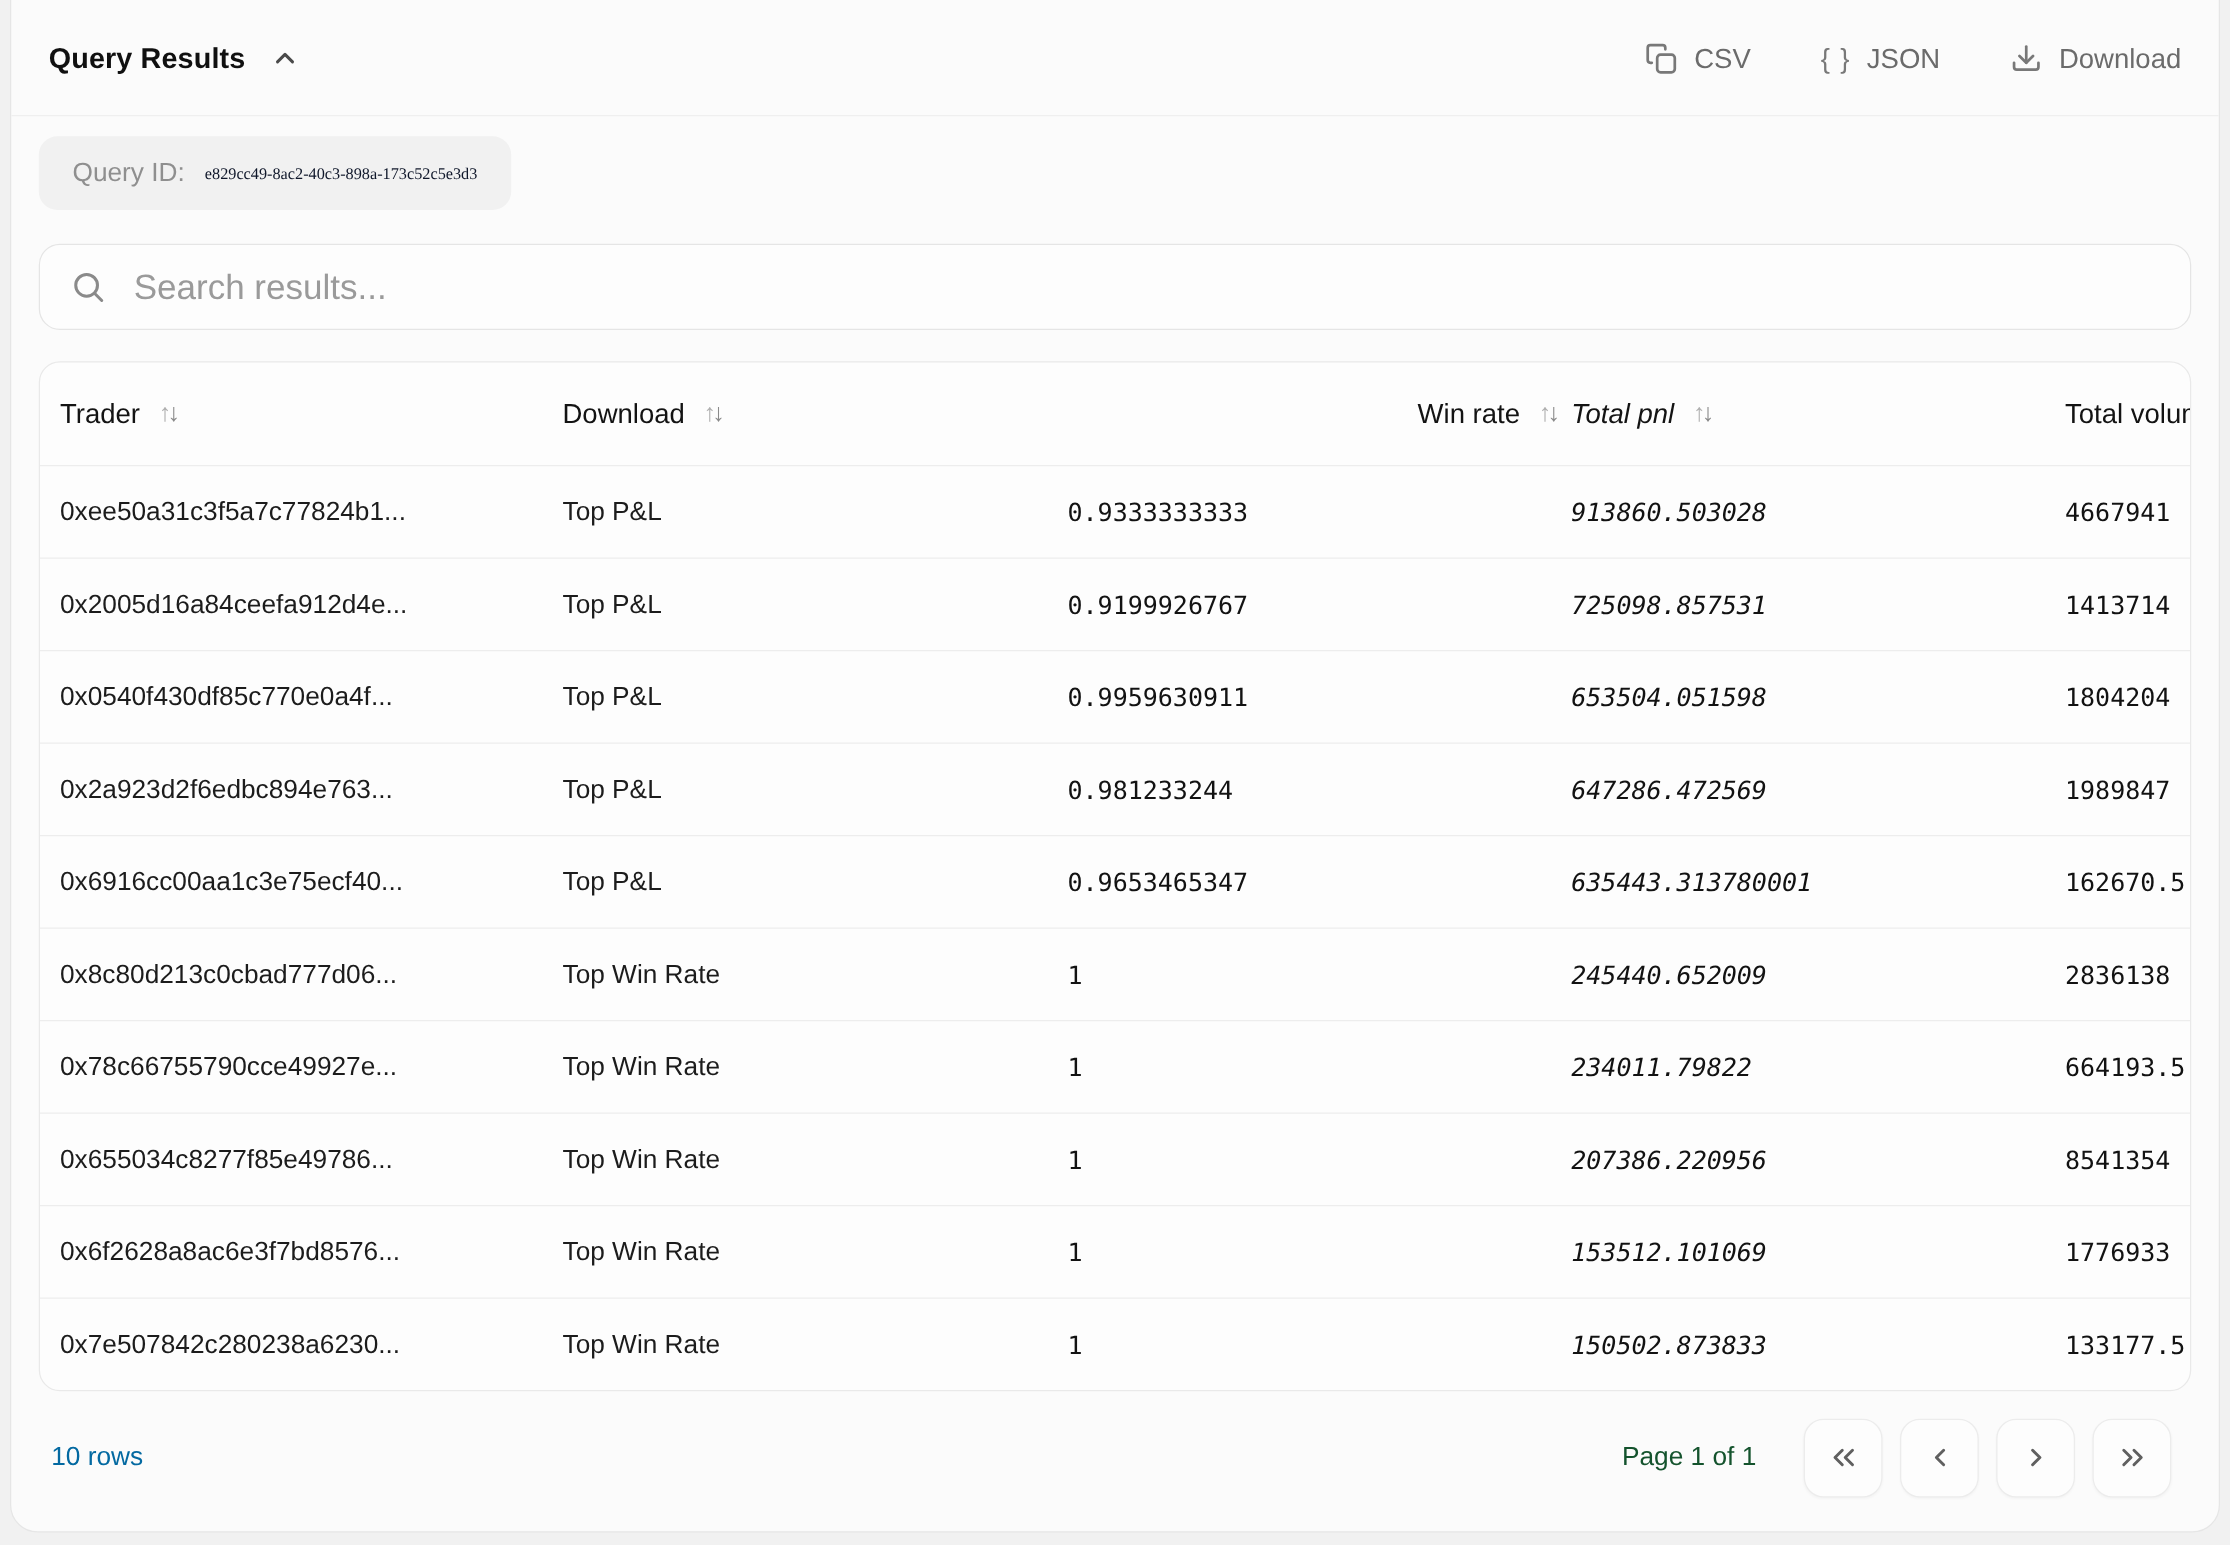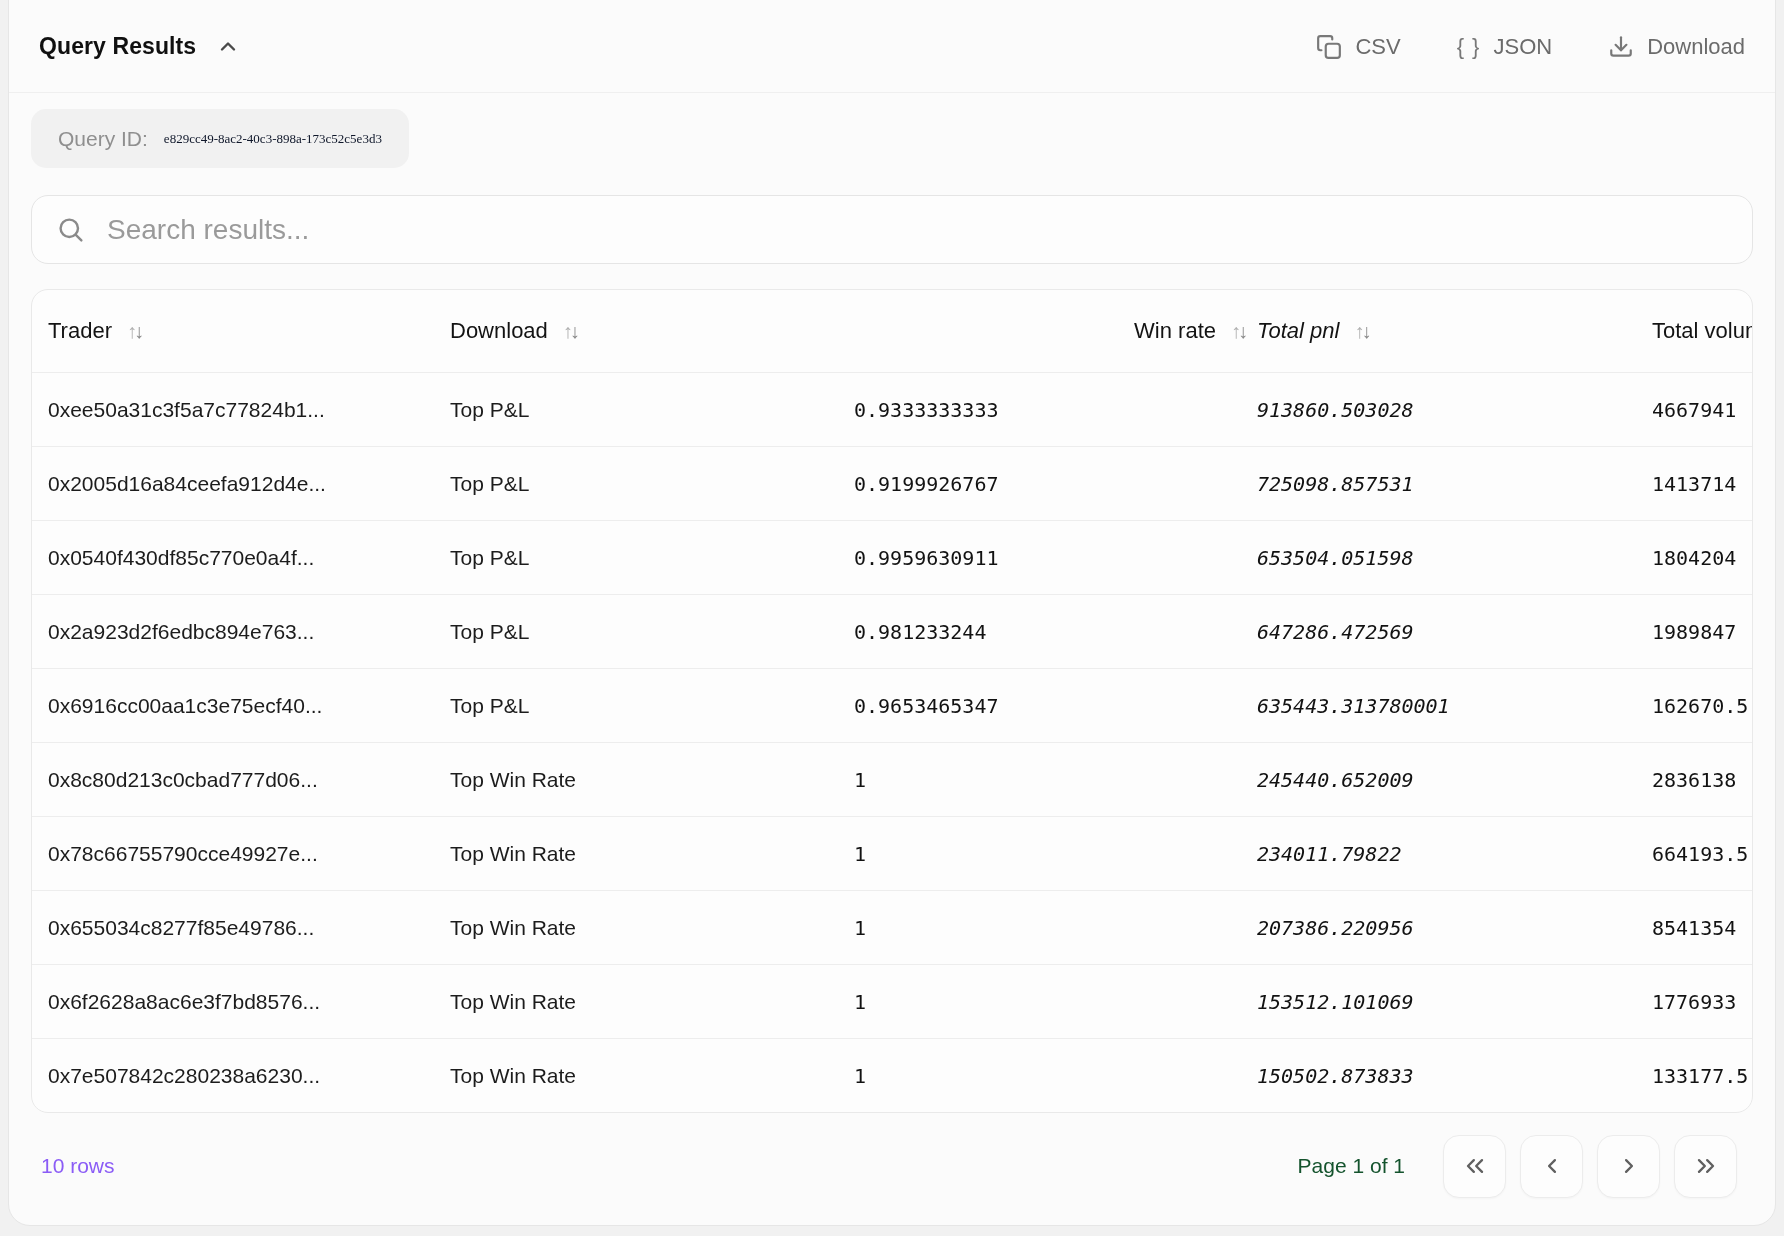--- a/index.html
+++ b/index.html
@@ -69,21 +69,21 @@
   .t-cell { padding-right:12px; white-space:nowrap; overflow:hidden; }
   .c1 { width:402px; } .c2 { width:404px; } .c3 { width:403px;justify-content:flex-end; }
   .c4 { width:395px;font-style:italic; } .c5 { width:420px; }
   .sans { font-size:21px; color:#1c1c1c; }
   .mono { font-family:"DejaVu Sans Mono", monospace; font-size:20px; color:#121212; }
   
   .card-footer {
     height:112px; padding:0 16px 6px 10px;
     display:flex; align-items:center; justify-content:space-between;
   }
-  .row-count { font-size:21px; color:#8b5cf6; }
+  .row-count { font-size:21px; color:#0369a1; }
   .footer-right { display:flex; align-items:center; gap:38px; }
   .page-status { font-size:21px; color:#14532d; }
   .pager { display:flex; gap:14px; }
   .pg-btn {
     width:63px; height:63px;
     border:1px solid #ececec; border-radius:16px; background:#fdfdfd;
     display:flex; align-items:center; justify-content:center;
     cursor:pointer; box-shadow:0 1px 2px rgba(0,0,0,0.03);
   }
   svg { display:block; }

